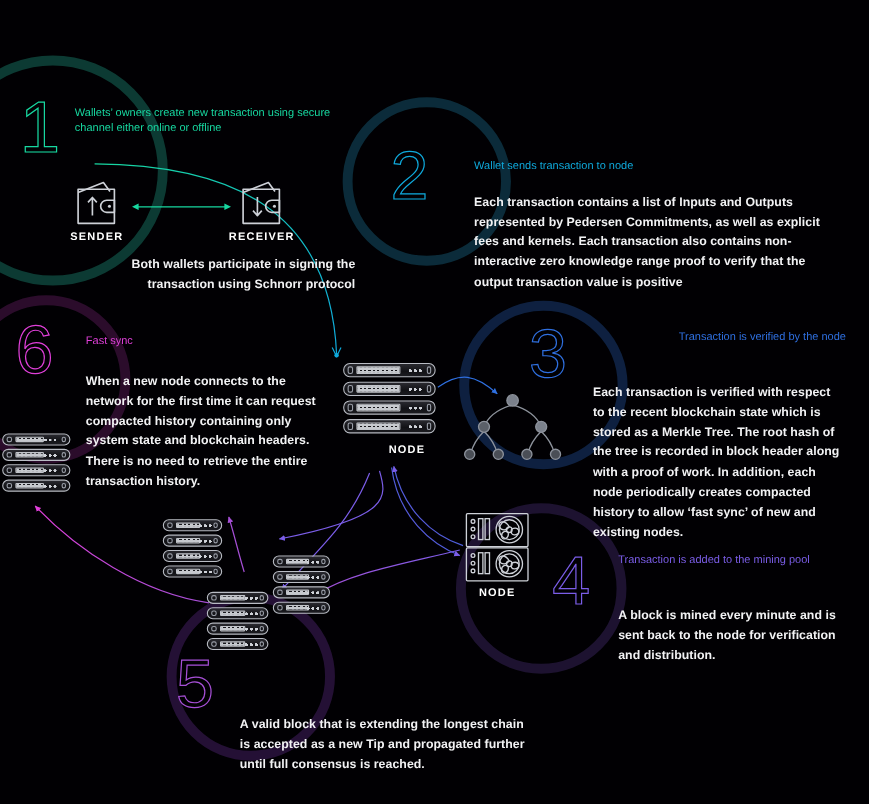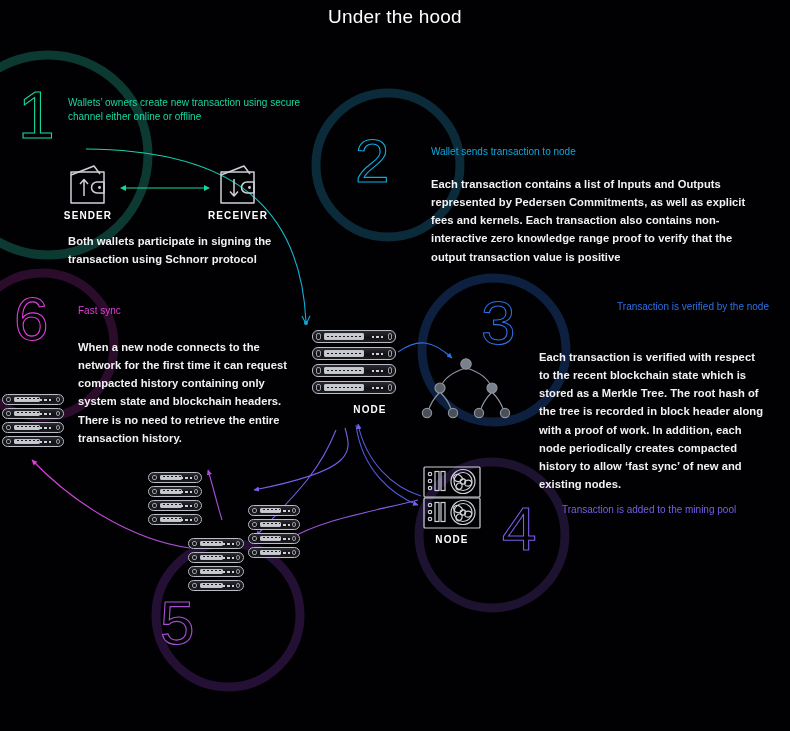--- a/index.html
+++ b/index.html
@@ -202,43 +202,44 @@
         <circle cx="463" cy="512.5" r="12"></circle>
           <circle cx="463" cy="512.5" r="9"></circle>
         <circle cx="463" cy="512.5" r="2.6"></circle>
         <path d="M463,510 C 459,503 452,505 454,510 C 456,514 461,513 463,510 Z"></path>
         <path d="M465,512 C 472,509 474,516 469,517 C 465,518 464,515 465,512 Z"></path>
         <path d="M462,515 C 463,521 456,523 456,518 C 456,514 460,513 462,515 Z"></path>
       </g>
     </g>
   </svg>
 
-  <div id="page-title">Under the hood</div>
 
   <div class="num-outline" style="left:18px;top:82px;font-size:66px;-webkit-text-stroke-color:#17d7a0;">1</div>
   <div class="num-outline" style="left:355px;top:130px;font-size:62px;-webkit-text-stroke-color:#0fa9dc;">2</div>
   <div class="num-outline" style="left:481px;top:292px;font-size:62px;-webkit-text-stroke-color:#2f6fe0;">3</div>
   <div class="num-outline" style="left:502px;top:498px;font-size:62px;-webkit-text-stroke-color:#7b5de8;">4</div>
   <div class="num-outline" style="left:160px;top:592px;font-size:62px;-webkit-text-stroke-color:#a64fd6;">5</div>
   <div class="num-outline" style="left:14px;top:288px;font-size:62px;-webkit-text-stroke-color:#e03fd9;">6</div>
 
   <div class="head" style="left:68px;top:96px;width:250px;color:#17d7a0;">Wallets’ owners create new transaction using secure channel either online or offline</div>
-  <div class="body" style="left:68px;top:232px;width:255px;">Both wallets participate in signing the transaction using Schnorr protocol</div>
+  <div class="body" style="left:68px;top:232px;width:255px;text-align:right;">Both wallets participate in signing the transaction using Schnorr protocol</div>
   <div class="iconlabel" style="left:52px;top:210px;width:72px;">SENDER</div>
   <div class="iconlabel" style="left:200px;top:210px;width:76px;">RECEIVER</div>
 
   <div class="head" style="left:431px;top:145px;width:330px;color:#0fa9dc;">Wallet sends transaction to node</div>
   <div class="body" style="left:431px;top:175px;width:326px;">Each transaction contains a list of Inputs and Outputs represented by Pedersen Commitments, as well as explicit fees and kernels. Each transaction also contains non-interactive zero knowledge range proof to verify that the output transaction value is positive</div>
 
   <div class="head" style="left:539px;top:300px;width:230px;color:#2f6fe0;text-align:right;">Transaction is verified by the node</div>
   <div class="body" style="left:539px;top:348px;width:225px;">Each transaction is verified with respect to the recent blockchain state which is stored as a Merkle Tree. The root hash of the tree is recorded in block header along with a proof of work. In addition, each node periodically creates compacted history to allow ‘fast sync’ of new and existing nodes.</div>
 
   <div class="head" style="left:562px;top:503px;width:200px;color:#7b5de8;">Transaction is added to the mining pool</div>
+  <div class="body" style="left:562px;top:551px;width:200px;">A block is mined every minute and is sent back to the node for verification and distribution.</div>
   <div class="iconlabel" style="left:416px;top:534px;width:72px;">NODE</div>
 
+  <div class="body" style="left:218px;top:650px;width:270px;">A valid block that is extending the longest chain is accepted as a new Tip and propagated further until full consensus is reached.</div>
 
   <div class="head" style="left:78px;top:304px;width:220px;color:#e03fd9;">Fast sync</div>
   <div class="body" style="left:78px;top:338px;width:218px;">When a new node connects to the network for the first time it can request compacted history containing only system state and blockchain headers. There is no need to retrieve the entire transaction history.</div>
 
   <div class="rack big" style="left:312px;top:330px;width:84px;">
     <div class="rackunit">
       <div class="ru-bar"></div>
         <div class="ru-grid"></div>
         <div class="ru-dots"></div>
         <div class="ru-end"></div>

